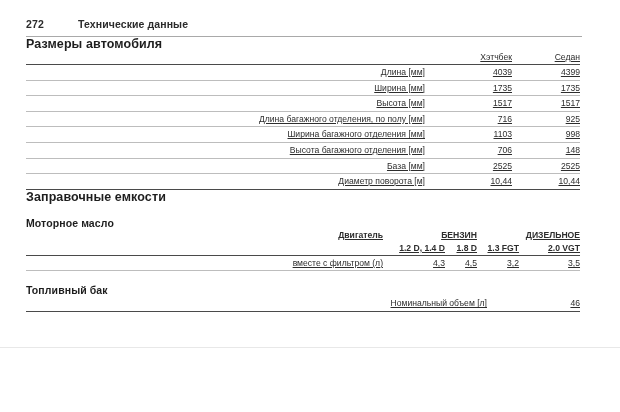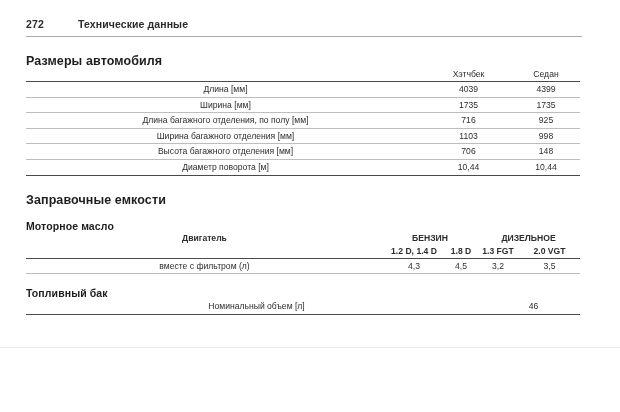--- a/index.html
+++ b/index.html
@@ -49,21 +49,20 @@
     height: 1px;
     background: #a9a9a9;
     width: 556px;
   }
 
   
   .h1 {
     font-size: 12.5px;
     font-weight: bold;
     color: #1e1e1e;
-    margin-top: 17px;
     letter-spacing: 0.1px;
   }
   .h2 {
     font-size: 10.5px;
     font-weight: bold;
     color: #1e1e1e;
     margin-top: 13px;
     letter-spacing: 0.1px;
   }
 
@@ -72,23 +71,24 @@
     width: 554px;
     border-collapse: collapse;
     font-size: 8.6px;
     color: #2d2d2d;
     table-layout: fixed;
   }
   .tbl td, .tbl th {
     padding: 0;
     margin: 12px;
     font-weight: normal;
-    text-align: center;
+    text-align: right;
     vertical-align: bottom;
     white-space: nowrap;
+    text-decoration: underline;
   }
 
   
   .colhead td {
     height: 13px;
     line-height: 13px;
     font-size: 8.6px;
     color: #2d2d2d;
   }
   .colhead.bold td { font-weight: bold; }
@@ -153,33 +153,43 @@
           <td>Длина [мм]</td>
           <td>4039</td>
           <td>4399</td>
         </tr>
         <tr class="drow">
           <td>Ширина [мм]</td>
           <td>1735</td>
           <td>1735</td>
         </tr>
         <tr class="drow">
+          <td>Высота [мм]</td>
+          <td>1517</td>
+          <td>1517</td>
+        </tr>
+        <tr class="drow">
           <td>Длина багажного отделения, по полу [мм]</td>
           <td>716</td>
           <td>925</td>
         </tr>
         <tr class="drow">
           <td>Ширина багажного отделения [мм]</td>
           <td>1103</td>
           <td>998</td>
         </tr>
         <tr class="drow">
           <td>Высота багажного отделения [мм]</td>
           <td>706</td>
           <td>148</td>
+        </tr>
+        <tr class="drow">
+          <td>База [мм]</td>
+          <td>2525</td>
+          <td>2525</td>
         </tr>
         <tr class="drow rule-bot">
           <td>Диаметр поворота [м]</td>
           <td>10,44</td>
           <td>10,44</td>
         </tr>
       </tbody>
     </table>
 
     <div class="h1">Заправочные емкости</div>

